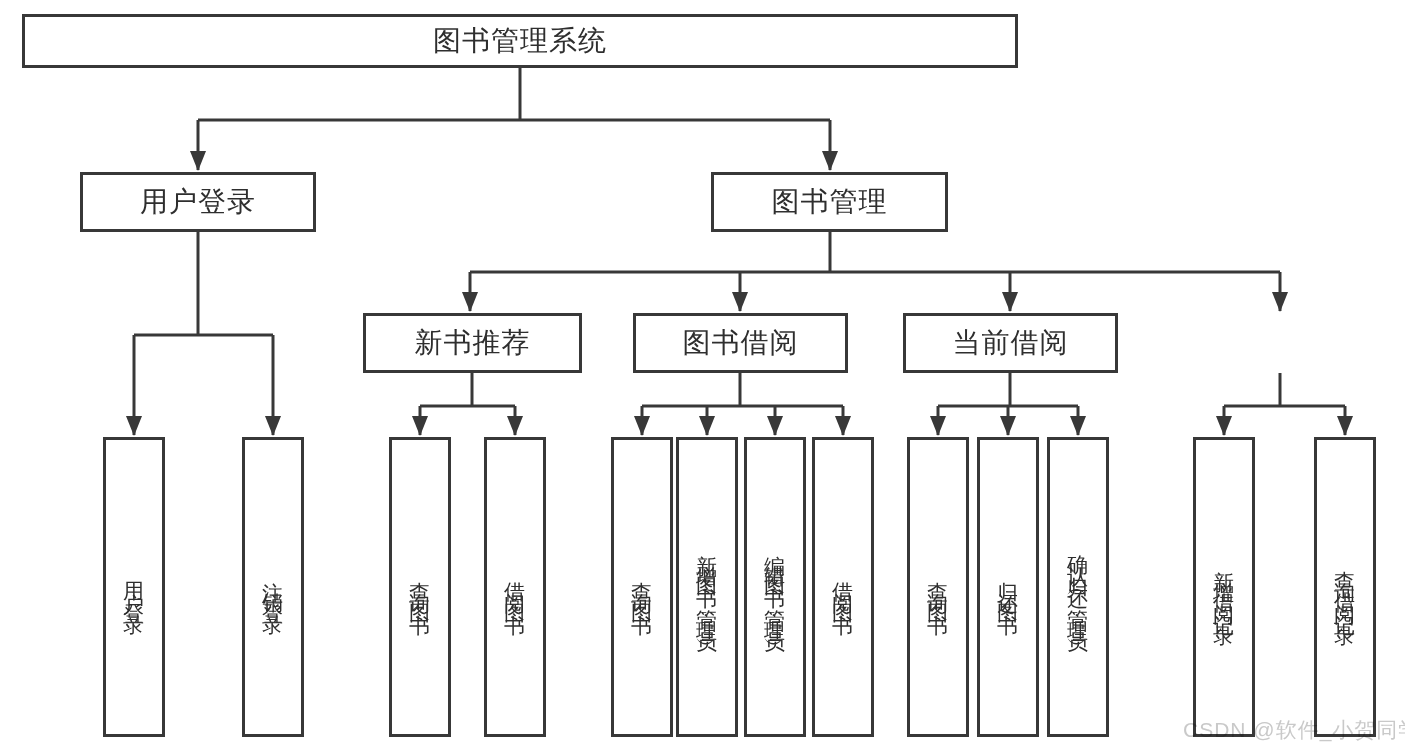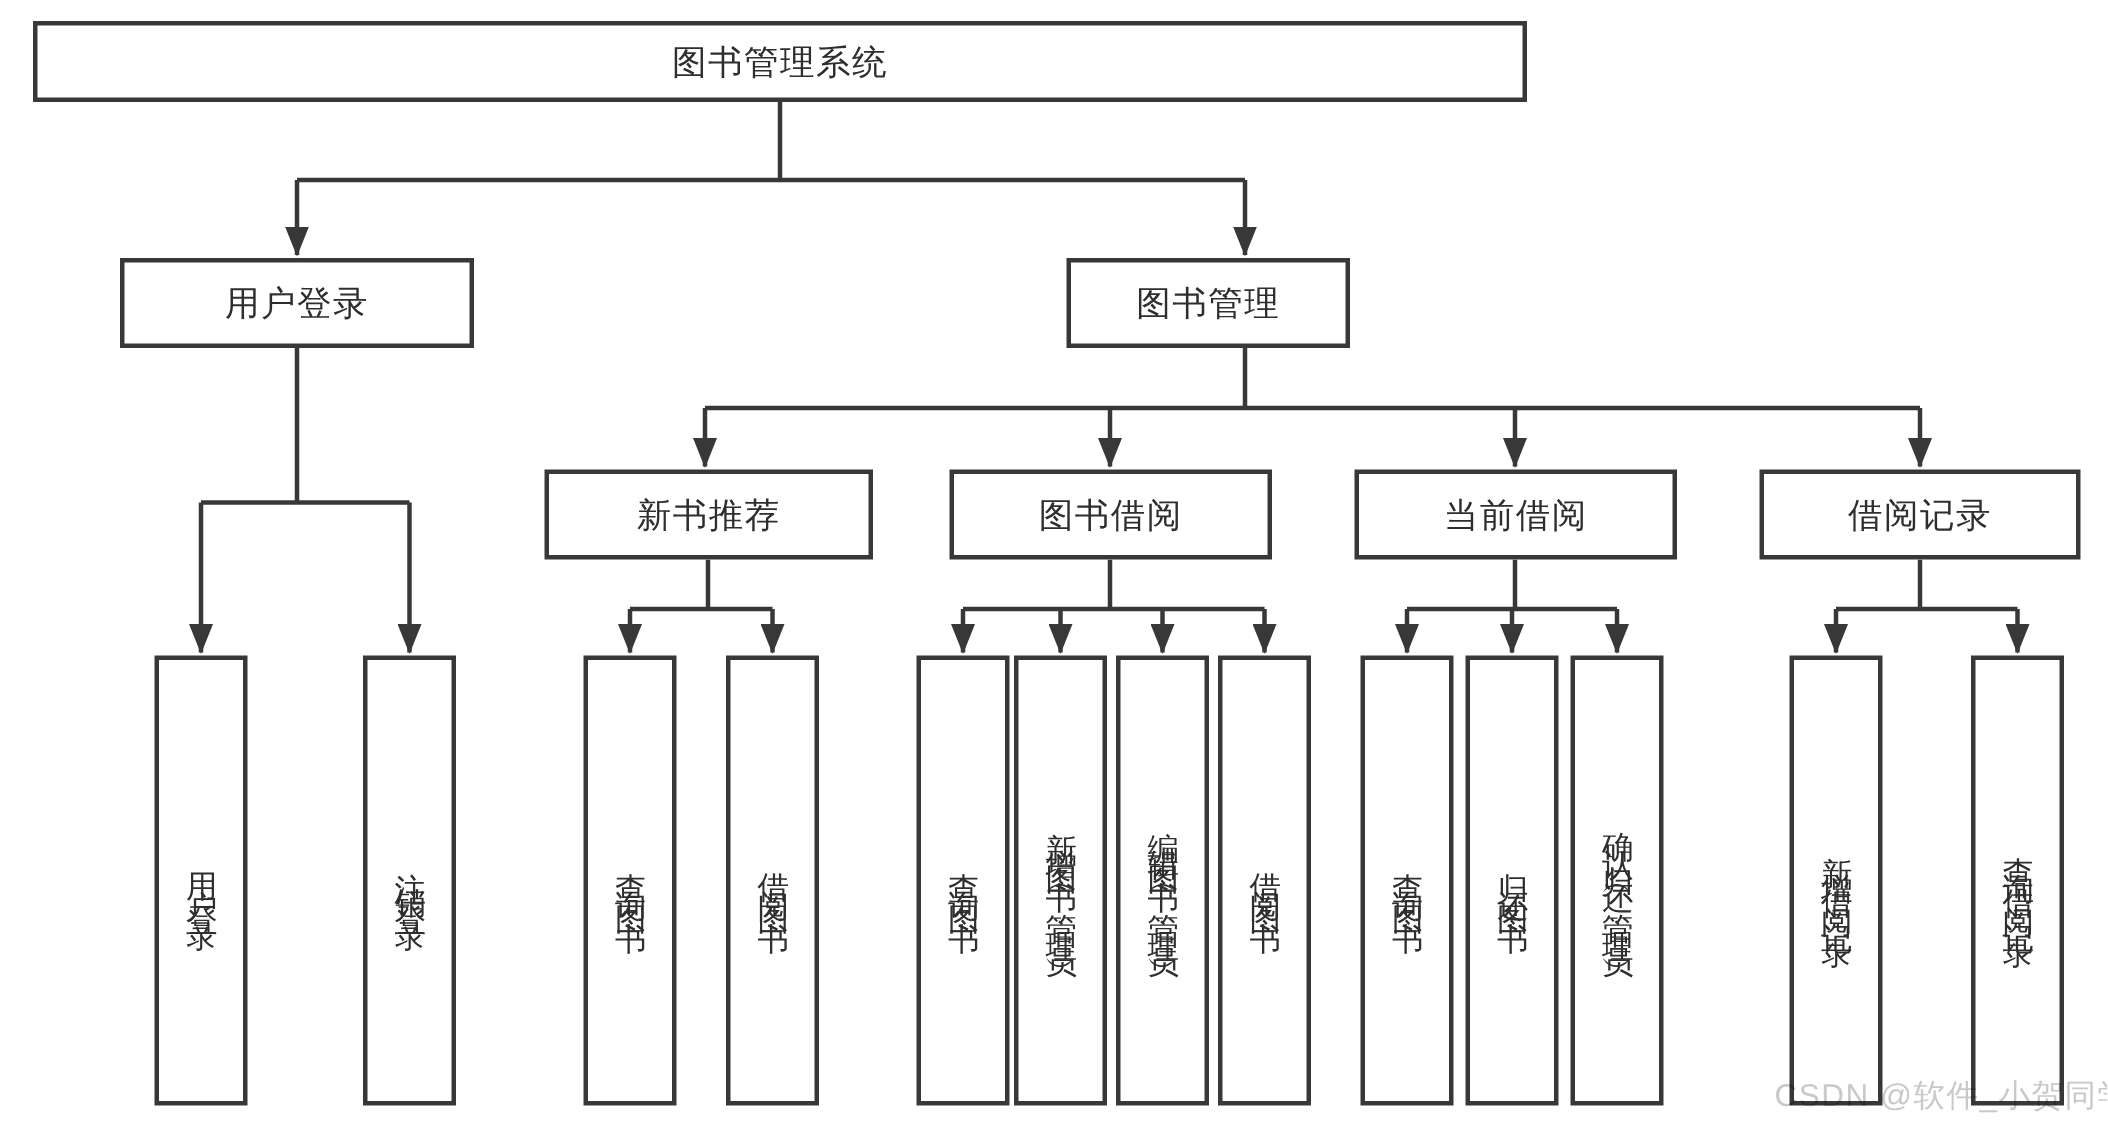--- a/index.html
+++ b/index.html
@@ -27,21 +27,21 @@
     box-sizing: border-box;
     border: 3px solid #383838;
     background: #ffffff;
     color: #2e2e2e;
     display: flex;
     align-items: center;
     justify-content: center;
     z-index: 1;
   }
   .hbox {
-    font-size: 23px;
+    font-size: 28px;
     letter-spacing: 1px;
   }
   .leaf {
     width: 62px;
     height: 300px;
     top: 437px;
   }
   .leaf .vtext {
     writing-mode: vertical-rl;
     text-orientation: mixed;
@@ -117,35 +117,32 @@
     </g>
   </svg>
 
   <div class="box hbox" style="left:22px; top:14px; width:996px; height:54px;">
     <span>图书管理系统</span>
   </div>
 
   <div class="box hbox" style="left:80px; top:172px; width:236px; height:60px;">
     <span>用户登录</span>
   </div>
-  <div class="box hbox" style="left:711px; top:172px; width:189px; height:60px;">
+  <div class="box hbox" style="left:711px; top:172px; width:237px; height:60px;">
     <span>图书管理</span>
   </div>
 
   <div class="box hbox" style="left:363px; top:313px; width:219px; height:60px;">
     <span>新书推荐</span>
   </div>
   <div class="box hbox" style="left:903px; top:313px; width:215px; height:60px;">
     <span>当前借阅</span>
   </div>
   <div class="box hbox" style="left:633px; top:313px; width:215px; height:60px;">
     <span>图书借阅</span>
-  </div>
-  <div class="box hbox" style="left:1173px; top:313px; width:214px; height:60px;">
-    <span>借阅记录</span>
   </div>
 
   <div class="box leaf" style="left:103px;">
     <span class="vtext">用户登录</span>
   </div>
   <div class="box leaf" style="left:242px;">
     <span class="vtext">注销登录</span>
   </div>
 
   <div class="box leaf" style="left:389px;">

